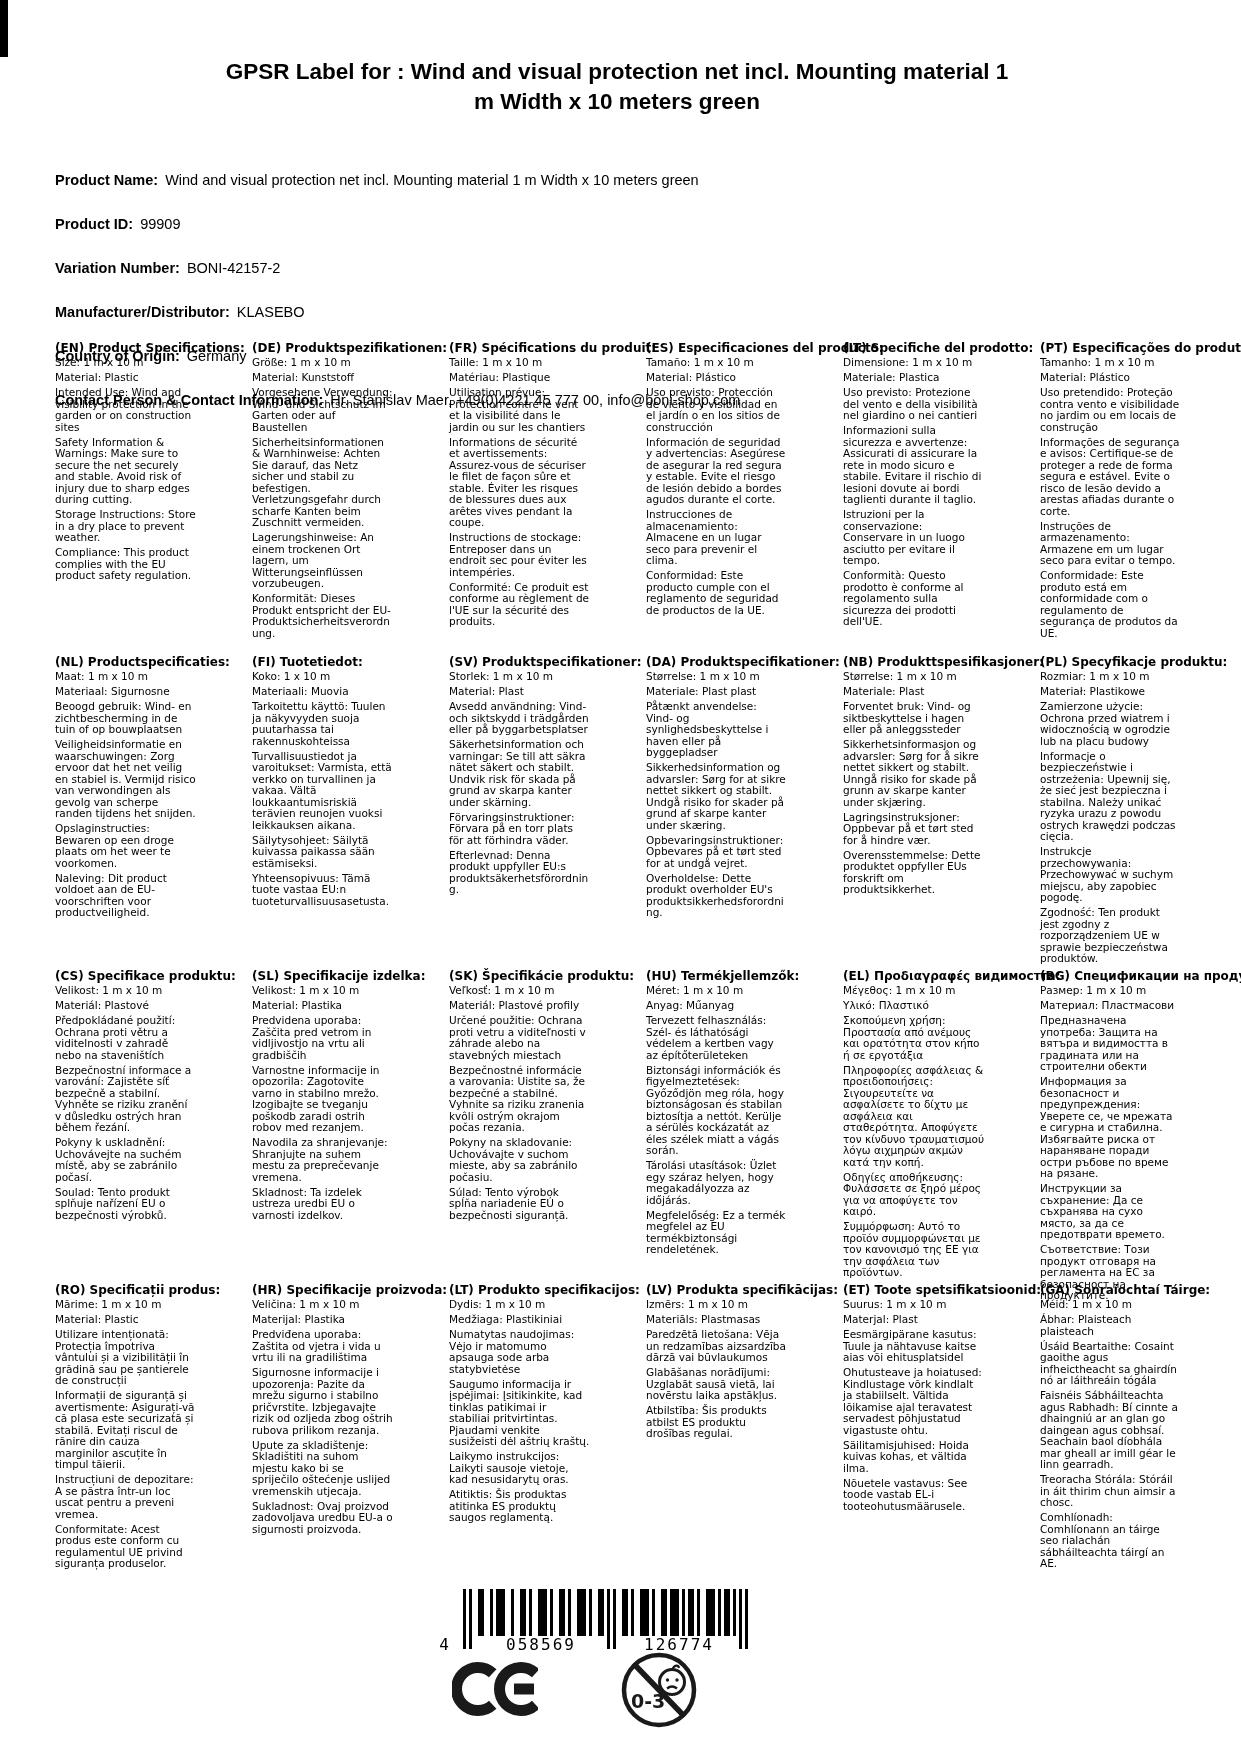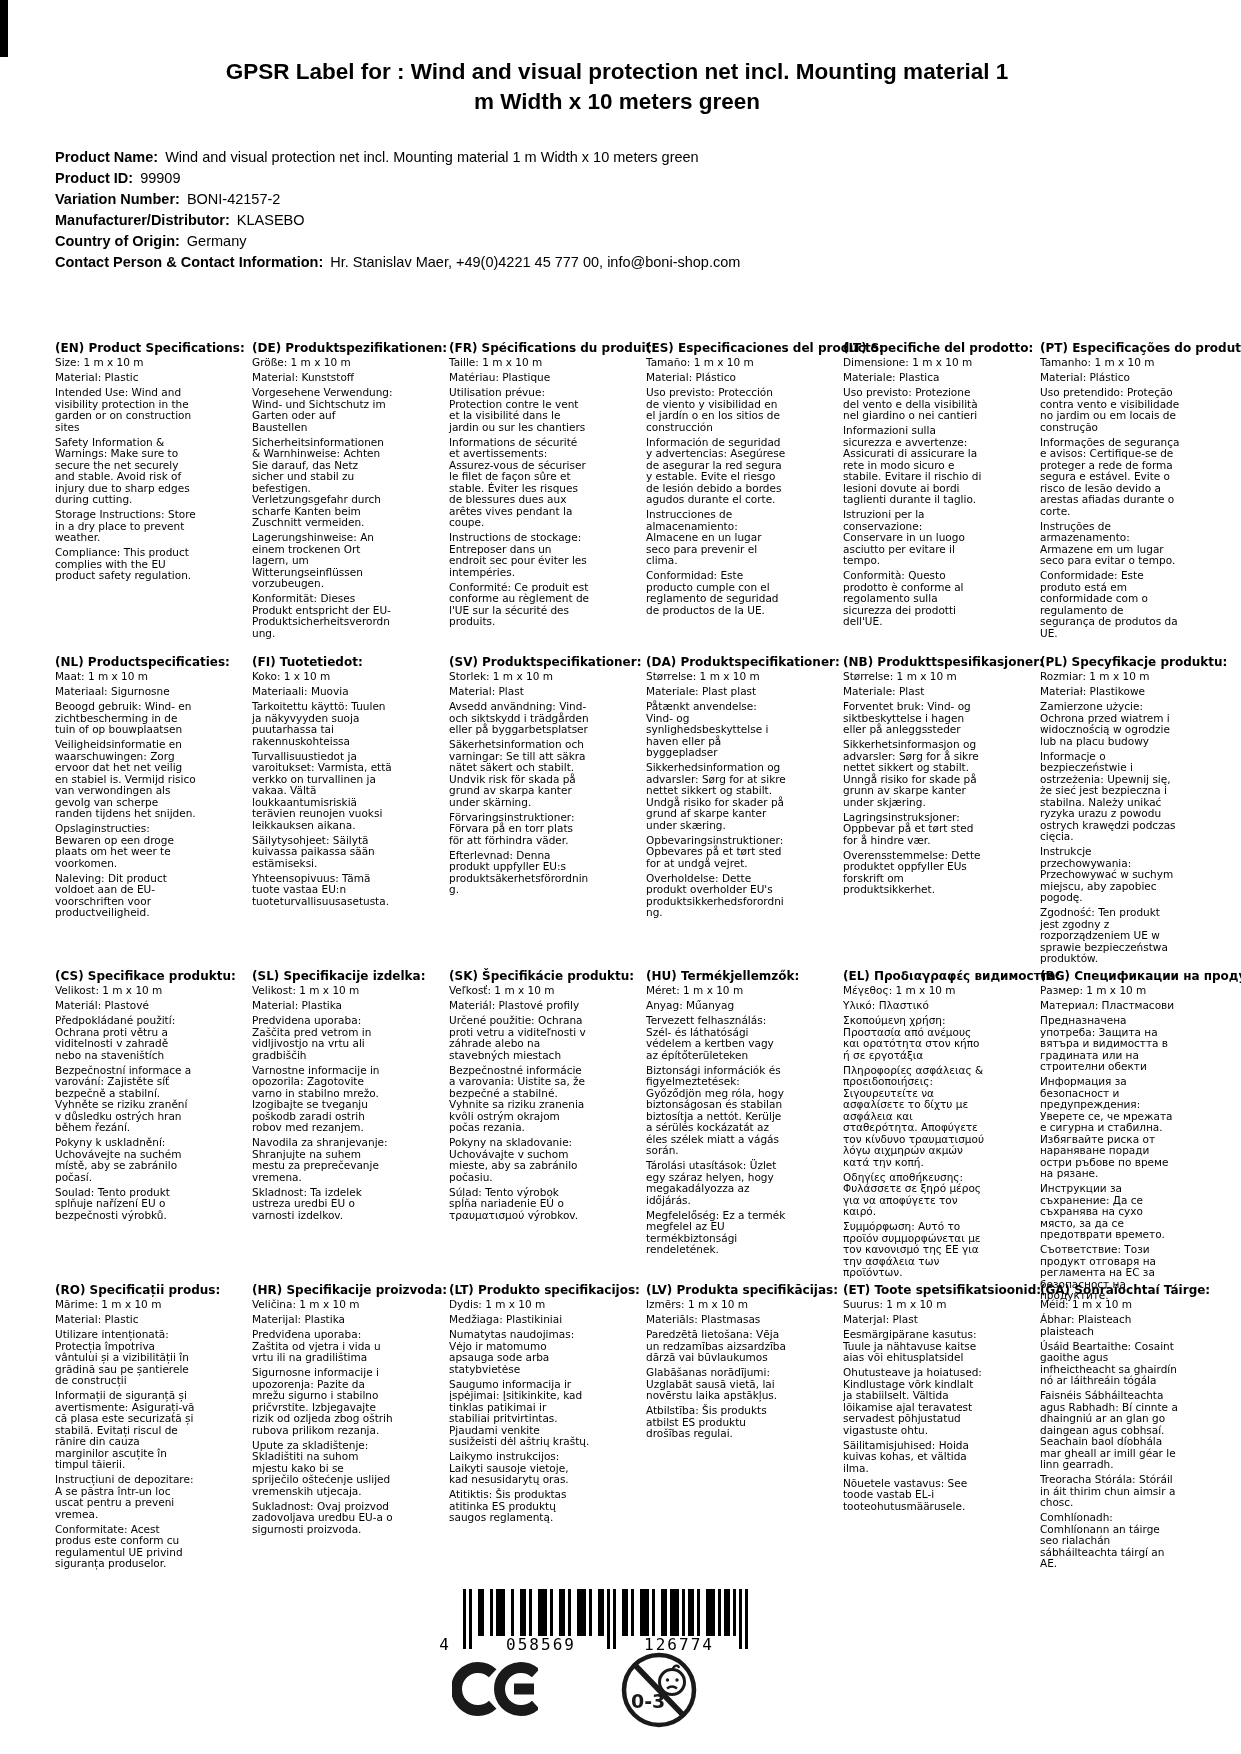--- a/index.html
+++ b/index.html
@@ -11,21 +11,21 @@
   .title{
     position:absolute;top:57px;left:0;right:7px;text-align:center;
     font-family:"Liberation Sans",sans-serif;font-weight:bold;
     font-size:22.5px;line-height:30px;
   }
   .title-inner{display:inline-block;max-width:800px;}
   .product-info{
     position:absolute;left:55px;top:147px;
     font-family:"Liberation Sans",sans-serif;font-size:14.5px;line-height:21px;
   }
-  .pi-row{white-space:nowrap;}
+  .pi-row{white-space:nowrap;margin-top:23px;}
   .pi-label{font-weight:bold;margin-right:7px;}
   #sections-grid{
     position:absolute;left:55px;top:342px;
     display:grid;grid-template-columns:repeat(6,197px);
     grid-template-rows:314px 314px 314px auto;
   }
   .sec{width:197px;}
   .sec-h{
     font-weight:bold;font-size:12px;line-height:13px;
     white-space:nowrap;margin:0 0 2px 0;
@@ -189,21 +189,21 @@
       <p class="sec-p">Navodila za shranjevanje: Shranjujte na suhem mestu za preprečevanje vremena.</p>
       <p class="sec-p">Skladnost: Ta izdelek ustreza uredbi EU o varnosti izdelkov.</p>
     </div>
     <div class="sec">
       <div class="sec-h">(SK) Špecifikácie produktu:</div>
       <p class="sec-p">Veľkosť: 1 m x 10 m</p>
       <p class="sec-p">Materiál: Plastové profily</p>
       <p class="sec-p">Určené použitie: Ochrana proti vetru a viditeľnosti v záhrade alebo na stavebných miestach</p>
       <p class="sec-p">Bezpečnostné informácie a varovania: Uistite sa, že bezpečné a stabilné. Vyhnite sa riziku zranenia kvôli ostrým okrajom počas rezania.</p>
       <p class="sec-p">Pokyny na skladovanie: Uchovávajte v suchom mieste, aby sa zabránilo počasiu.</p>
-      <p class="sec-p">Súlad: Tento výrobok spĺňa nariadenie EÚ o τραυματισμού výrobkov.</p>
+      <p class="sec-p">Súlad: Tento výrobok spĺňa nariadenie EÚ o bezpečnosti siguranță.</p>
     </div>
     <div class="sec">
       <div class="sec-h">(HU) Termékjellemzők:</div>
       <p class="sec-p">Méret: 1 m x 10 m</p>
       <p class="sec-p">Anyag: Műanyag</p>
       <p class="sec-p">Tervezett felhasználás: Szél- és láthatósági védelem a kertben vagy az építőterületeken</p>
       <p class="sec-p">Biztonsági információk és figyelmeztetések: Győződjön meg róla, hogy biztonságosan és stabilan biztosítja a nettót. Kerülje a sérülés kockázatát az éles szélek miatt a vágás során.</p>
       <p class="sec-p">Tárolási utasítások: Üzlet egy száraz helyen, hogy megakadályozza az időjárás.</p>
       <p class="sec-p">Megfelelőség: Ez a termék megfelel az EU termékbiztonsági rendeletének.</p>
     </div>

